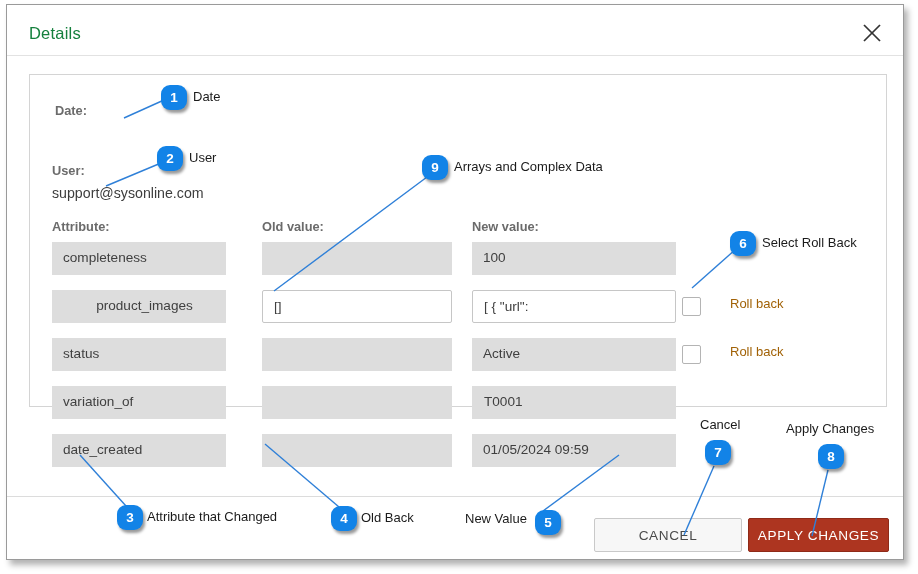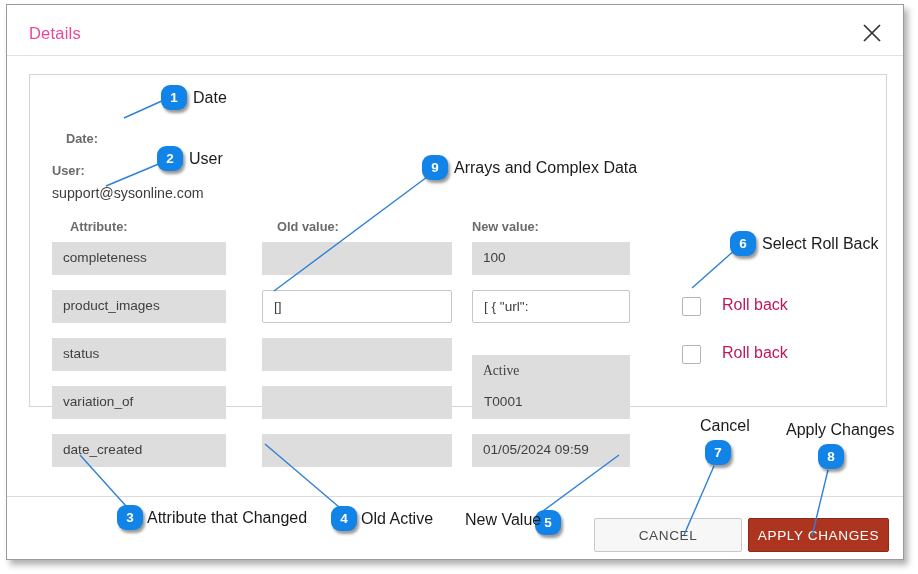--- a/index.html
+++ b/index.html
@@ -36,21 +36,21 @@
     width: 100%;
     height: 51px;
     border-bottom: 1px solid #e2e2e2;
     box-sizing: border-box;
   }
   #page-title {
     position: absolute;
     left: 22px;
     top: 19px;
     font-size: 16.5px;
-    color: #ec4899;
+    color: #15803d;
     letter-spacing: .2px;
   }
   #close-button {
     position: absolute;
     right: 14px;
     top: 12px;
     width: 34px;
     height: 30px;
     cursor: pointer;
   }
@@ -106,21 +106,21 @@
     border: none;
   }
   .field.editable {
     background: #ffffff;
     border: 1px solid #c6c6c6;
     border-radius: 2px;
   }
 
   .col-attr  { left: 22px;  width: 174px; }
   .col-old   { left: 232px; width: 190px; }
-  .col-new   { left: 442px; width: 158px; }
+  .col-new   { left: 442px; width: 204px; }
 
   
   .rollback-row {
     position: absolute;
     left: 652px;
     height: 33px;
   }
   .rb-box {
     position: absolute;
     left: 0;
@@ -128,24 +128,24 @@
     width: 19px;
     height: 19px;
     border: 1px solid #b4b4b4;
     border-radius: 2px;
     background: #ffffff;
     box-sizing: border-box;
     cursor: pointer;
   }
   .rb-label {
     position: absolute;
-    left: 40px;
+    left: 48px;
     top: 6px;
-    font-size: 16px;
-    color: #be185d;
+    font-size: 13px;
+    color: #a16207;
     white-space: nowrap;
   }
 
   
   #footer-divider {
     position: absolute;
     left: 0;
     top: 491px;
     width: 100%;
     height: 1px;
@@ -200,21 +200,21 @@
     background: #1283e7;
     color: #ffffff;
     font-size: 13.5px;
     font-weight: bold;
     text-align: center;
     line-height: 25px;
     box-shadow: 2px 3px 3px rgba(0,0,0,0.40);
   }
   .anno-text {
     position: absolute;
-    font-size: 16px;
+    font-size: 13px;
     color: #1b1b1b;
     white-space: nowrap;
   }
 </style>
 </head>
 <body>
 
 <div id="window">
 
   <div id="dialog-header">
@@ -222,43 +222,43 @@
     <div id="close-button">
       <svg width="20" height="20" viewBox="0 0 20 20" aria-hidden="true">
         <line x1="2" y1="2" x2="18" y2="18" stroke="#333333" stroke-width="1.7"></line>
         <line x1="18" y1="2" x2="2" y2="18" stroke="#333333" stroke-width="1.7"></line>
       </svg>
     </div>
   </div>
 
   <div id="details-panel">
 
-    <div class="meta-label" style="left:36px; top:28px;margin-top:28px;">Date:</div>
+    <div class="meta-label" style="left:25px; top:28px;">Date:</div>
 
     <div class="meta-label" style="left:22px; top:88px;">User:</div>
     <div class="meta-value" style="left:22px; top:110px;">support@sysonline.com</div>
 
-    <div class="col-label" style="left:40px;">Attribute:</div>
-    <div class="col-label" style="left:247px;">Old value:</div>
+    <div class="col-label" style="left:22px;">Attribute:</div>
+    <div class="col-label" style="left:232px;">Old value:</div>
     <div class="col-label" style="left:442px;">New value:</div>
 
     <div id="rows-host">
         <div class="field col-attr readonly" style="top: 167px;">completeness</div>
         <div class="field col-old readonly" style="top: 167px;"></div>
         <div class="field col-new readonly" style="top: 167px;">100</div>
-        <div class="field col-attr readonly" style="top: 215px;">product_images</div>
+        <div class="field col-attr readonly" style="top: 215px; text-align: center;">product_images</div>
         <div class="field col-old editable" style="top: 215px;">[]</div>
         <div class="field col-new editable" style="top: 215px;">[ { "url":</div>
         <div class="rollback-row" style="top: 215px;">
           <div class="rb-box"></div>
           <div class="rb-label">Roll back</div>
         </div>
         <div class="field col-attr readonly" style="top: 263px;">status</div>
         <div class="field col-old readonly" style="top: 263px;"></div>
-        <div class="field col-new readonly" style="top: 280px; font-family: Liberation Serif, serif;">Active</div>
+        <div class="field col-new readonly" style="top: 263px;">Active</div>
         <div class="rollback-row" style="top: 263px;">
           <div class="rb-box"></div>
           <div class="rb-label">Roll back</div>
         </div>
         <div class="field col-attr readonly" style="top: 311px;">variation_of</div>
         <div class="field col-old readonly" style="top: 311px;"></div>
         <div class="field col-new readonly" style="top: 311px; padding-left: 12px;">T0001</div>
         <div class="field col-attr readonly" style="top: 359px;">date_created</div>
         <div class="field col-old readonly" style="top: 359px;"></div>
         <div class="field col-new readonly" style="top: 359px;">01/05/2024 09:59</div>
@@ -286,21 +286,21 @@
   </svg>
 
   <div id="badges-host">
       <div class="badge" style="left: 161px; top: 85px;">1</div>
       <div class="anno-text" style="left: 193px; top: 89px;">Date</div>
       <div class="badge" style="left: 157px; top: 146px;">2</div>
       <div class="anno-text" style="left: 189px; top: 150px;">User</div>
       <div class="badge" style="left: 117px; top: 505px;">3</div>
       <div class="anno-text" style="left: 147px; top: 509px;">Attribute that Changed</div>
       <div class="badge" style="left: 331px; top: 506px;">4</div>
-      <div class="anno-text" style="left: 361px; top: 510px;">Old Active</div>
+      <div class="anno-text" style="left: 361px; top: 510px;">Old Back</div>
       <div class="badge" style="left: 535px; top: 510px;">5</div>
       <div class="anno-text" style="left: 465px; top: 511px; text-align: center;">New Value</div>
       <div class="badge" style="left: 730px; top: 231px;">6</div>
       <div class="anno-text" style="left: 762px; top: 235px;">Select Roll Back</div>
       <div class="badge" style="left: 705px; top: 440px;">7</div>
       <div class="anno-text" style="left: 700px; top: 417px;">Cancel</div>
       <div class="badge" style="left: 818px; top: 444px;">8</div>
       <div class="anno-text" style="left: 786px; top: 421px;">Apply Changes</div>
       <div class="badge" style="left: 422px; top: 155px;">9</div>
       <div class="anno-text" style="left: 454px; top: 159px;">Arrays and Complex Data</div>

